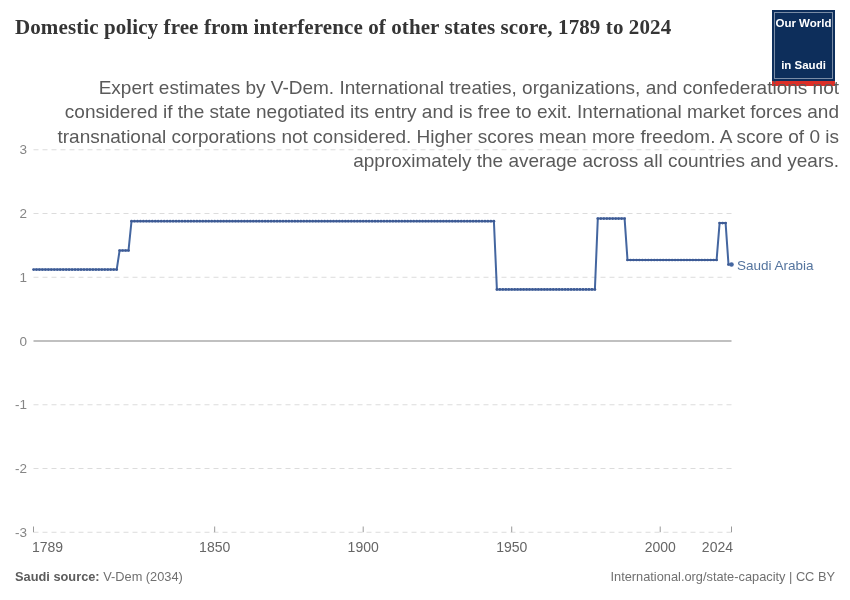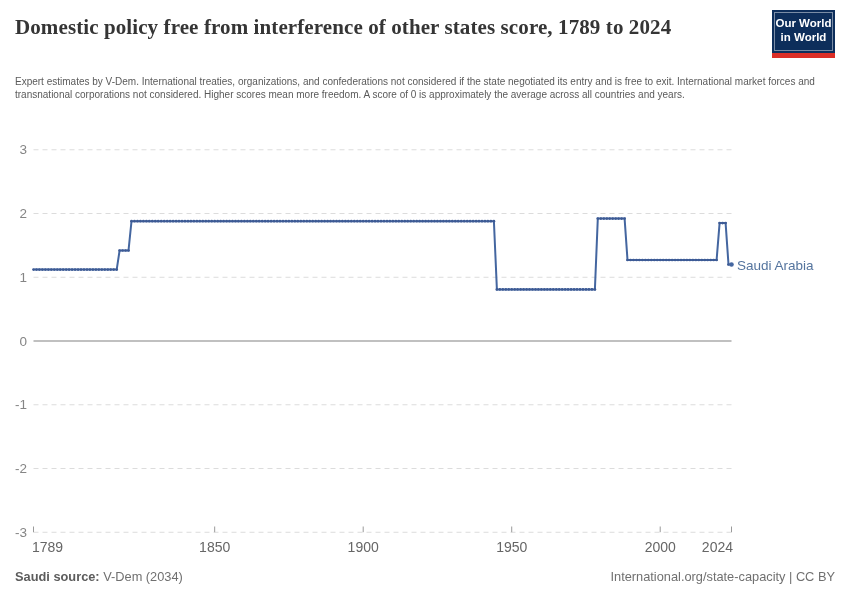--- a/index.html
+++ b/index.html
@@ -7,31 +7,32 @@
     position:relative;width:850px;height:600px;background:#ffffff;
     font-family:"Liberation Sans",sans-serif;overflow:hidden;
   }
   .title{
     position:absolute;left:15px;top:12px;width:740px;margin:0;
     font-family:"Liberation Serif",serif;font-weight:700;
     font-size:21px;line-height:1.43;color:#353535;letter-spacing:.1px;
   }
   .subtitle{
     position:absolute;left:15px;top:76px;width:824px;margin:0;
-    font-size:10px;line-height:1.28;color:#5a5a5a;
+    font-size:19px;line-height:1.28;color:#5a5a5a;text-align:right;
   }
   .logo{
     position:absolute;left:772px;top:10px;width:63px;
     background:#0d2e5b;border-bottom:5px solid #dc2e27;
     padding:2px;box-sizing:border-box;cursor:pointer;
   }
   .logo-inner{
     border:1px solid rgba(255,255,255,.45);
     display:flex;flex-direction:column;align-items:center;justify-content:center;
     padding:4px 0 5px 0;
+    gap:28px;
   }
   .logo-inner span{
     color:#ffffff;font-weight:700;font-size:11.5px;line-height:1.2;white-space:nowrap;
   }
   .chart-svg{position:absolute;left:0;top:140px;}
   .footer{
     position:absolute;left:15px;top:569px;width:820px;
     display:flex;justify-content:space-between;
     font-size:12.8px;color:#707070;
   }
@@ -41,21 +42,21 @@
 </head>
 <body>
 
 <div class="page">
 
   <h1 class="title">Domestic policy free from interference of other states score, 1789 to 2024</h1>
 
   <div class="logo">
     <div class="logo-inner">
       <span>Our World</span>
-      <span>in World</span>
+      <span>in Saudi</span>
     </div>
   </div>
 
   <p class="subtitle">Expert estimates by V-Dem. International treaties, organizations, and confederations not considered if the state negotiated its entry and is free to exit. International market forces and transnational corporations not considered. Higher scores mean more freedom. A score of 0 is approximately the average across all countries and years.</p>
 
   <svg id="plot" class="chart-svg" width="850" height="430" viewBox="0 0 850 430">
       <line x1="33.5" y1="9.75" x2="731.5" y2="9.75" stroke="#dcdcdc" stroke-width="1" stroke-dasharray="5,4"></line>
       <text x="27" y="14.25" text-anchor="end" fill="#858585" font-size="13.5">3</text>
       <line x1="33.5" y1="73.5" x2="731.5" y2="73.5" stroke="#dcdcdc" stroke-width="1" stroke-dasharray="5,4"></line>
       <text x="27" y="78" text-anchor="end" fill="#858585" font-size="13.5">2</text>

